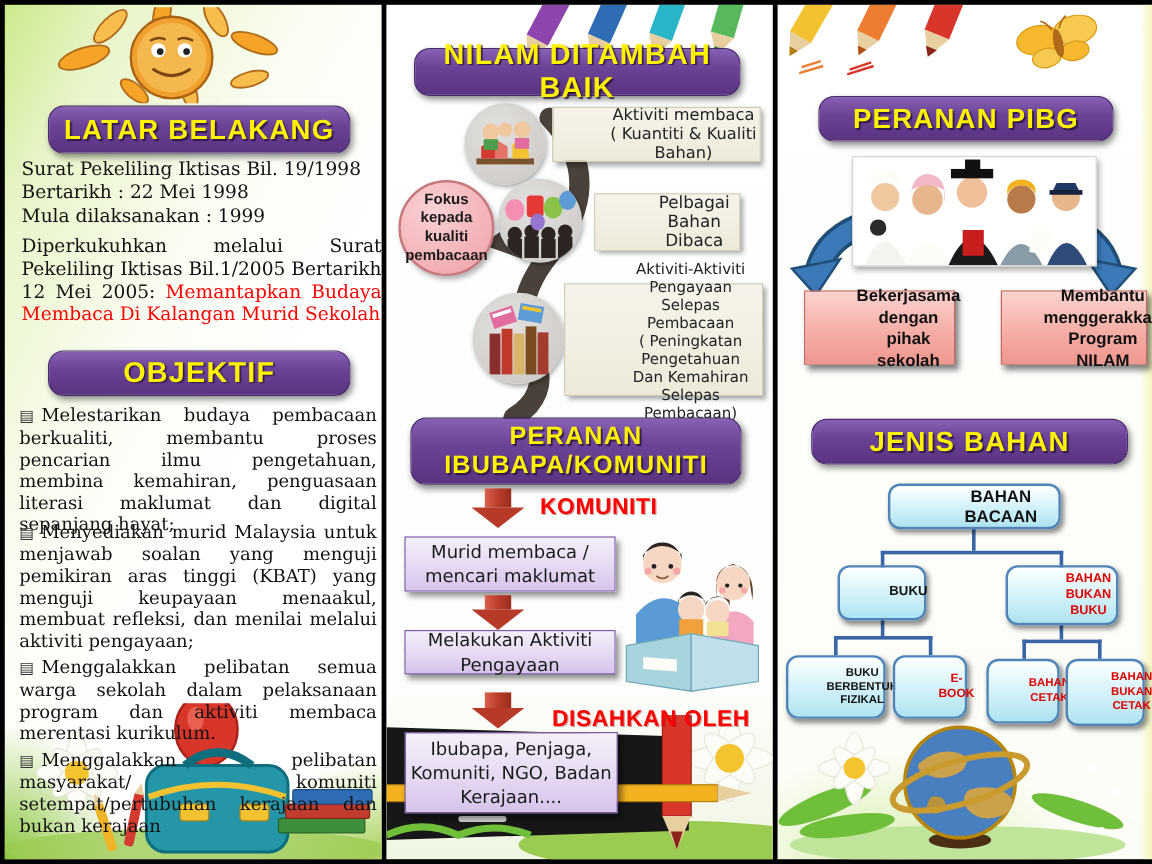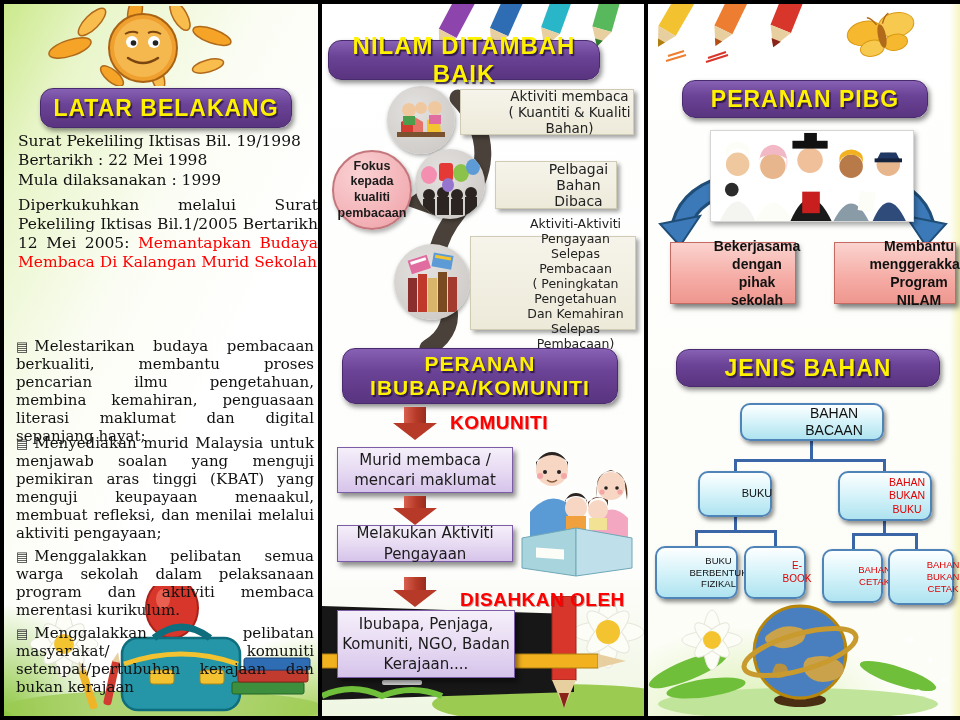--- a/index.html
+++ b/index.html
@@ -48,21 +48,21 @@
   .arrow-shaft { position:absolute; width:22px; background:linear-gradient(90deg,#D8604E 0%,#B73A28 55%,#992D1E 100%); z-index:6; }
   .arrow-shaft::after { content:""; position:absolute; top:100%; left:50%; transform:translateX(-50%);
     border:solid transparent; border-width:17px 22px 0 22px; border-top-color:#B73A28; }
   .pink-box { position:absolute; background:linear-gradient(180deg,#FBD3CF 0%,#F5ABA4 60%,#EE978F 100%);
     border:1px solid #C46A63; box-shadow:3px 4px 5px rgba(0,0,0,.5);
     display:flex; align-items:center; justify-content:center; text-align:center;
     font-weight:bold; font-size:14px; color:#111; z-index:6; line-height:1.3;padding-left:48px; }
   .tree-box { position:absolute; background:linear-gradient(180deg,#FDFFFF 0%,#D9F4FA 45%,#AEE3F0 100%);
     border:2px solid #4E84B8; border-radius:10px; box-shadow:2px 3px 4px rgba(0,0,0,.45);
     display:flex; align-items:center; justify-content:center; text-align:center;
-    font-weight:normal; color:#111; z-index:6; line-height:1.25;padding-left:44px; }
+    font-weight:bold; color:#111; z-index:6; line-height:1.25;padding-left:44px; }
   .tree-red { color:#E00000; }
   .tline { position:absolute; background:#3A66A8; z-index:5; }
   .deco { position:absolute; z-index:2; }
   .z7 { z-index:7; }
 </style>
 </head>
 <body>
 
 <div class="page">
 
@@ -95,20 +95,23 @@
 
     <div class="serif-text pre" style="left:14px;top:128px;width:300px;font-size:15.5px;line-height:1.25">Surat Pekeliling Iktisas Bil. 19/1998
 Bertarikh : 22 Mei 1998
 Mula dilaksanakan : 1999</div>
 
     <div class="serif-text" style="left:14px;top:192px;width:300px;font-size:15.5px;line-height:1.22;text-align:justify">
       <span>Diperkukuhkan melalui Surat Pekeliling Iktisas Bil.1/2005 Bertarikh 12 Mei 2005:</span>
       <span class="red">Memantapkan Budaya Membaca Di Kalangan Murid Sekolah</span>
     </div>
 
+    <div class="banner" style="left:36px;top:288px;width:252px;height:38px;font-size:24px">
+      <span>OBJEKTIF</span>
+    </div>
 
     <div class="bullet" style="left:12px;top:333px">
       <span class="bicon">▤</span><span>Melestarikan budaya pembacaan berkualiti, membantu proses pencarian ilmu pengetahuan, membina kemahiran, penguasaan literasi maklumat dan digital sepanjang hayat;</span>
     </div>
     <div class="bullet" style="left:12px;top:430px">
       <span class="bicon">▤</span><span>Menyediakan murid Malaysia untuk menjawab soalan yang menguji pemikiran aras tinggi (KBAT) yang menguji keupayaan menaakul, membuat refleksi, dan menilai melalui aktiviti pengayaan;</span>
     </div>
     <div class="bullet" style="left:12px;top:543px">
       <span class="bicon">▤</span><span>Menggalakkan pelibatan semua warga sekolah dalam pelaksanaan program dan aktiviti membaca merentasi kurikulum.</span>
     </div>
@@ -172,21 +175,21 @@
         <g transform="rotate(16 190 4)">
             <rect x="180" y="-26" width="20" height="52" fill="#58B85C"></rect>
             <polygon points="180,26 200,26 190,44" fill="#E8CFA0"></polygon>
             <polygon points="186,37 194,37 190,44" fill="#2F7D33"></polygon>
           </g>
       </g>
       <path d="M30 52 l14 -4 M28 57 l18 -5" stroke="#E67E22" stroke-width="2"></path>
       <path d="M70 54 l16 -5 M68 58 l20 -6" stroke="#C0392B" stroke-width="2"></path>
     </svg>
 
-    <div class="banner" style="left:6px;top:36px;width:272px;height:40px;font-size:24px">
+    <div class="banner" style="left:23px;top:36px;width:272px;height:40px;font-size:24px">
       <span>NILAM DITAMBAH BAIK</span>
     </div>
 
     <svg class="deco" style="left:40px;top:80px;width:150px;height:270px" viewBox="0 0 150 270">
       <path d="M96 14 C132 52 126 92 96 128 C70 160 68 190 84 218 C92 234 86 252 66 264" fill="none" stroke="#4A423A" stroke-width="17" stroke-linecap="round"></path>
       <polygon points="40,120 86,86 74,132" fill="#4A423A"></polygon>
     </svg>
 
     <div class="photo-circle" style="left:65px;top:82px;width:68px;height:68px">
       <svg viewBox="0 0 68 68" style="width:100%;height:100%">

